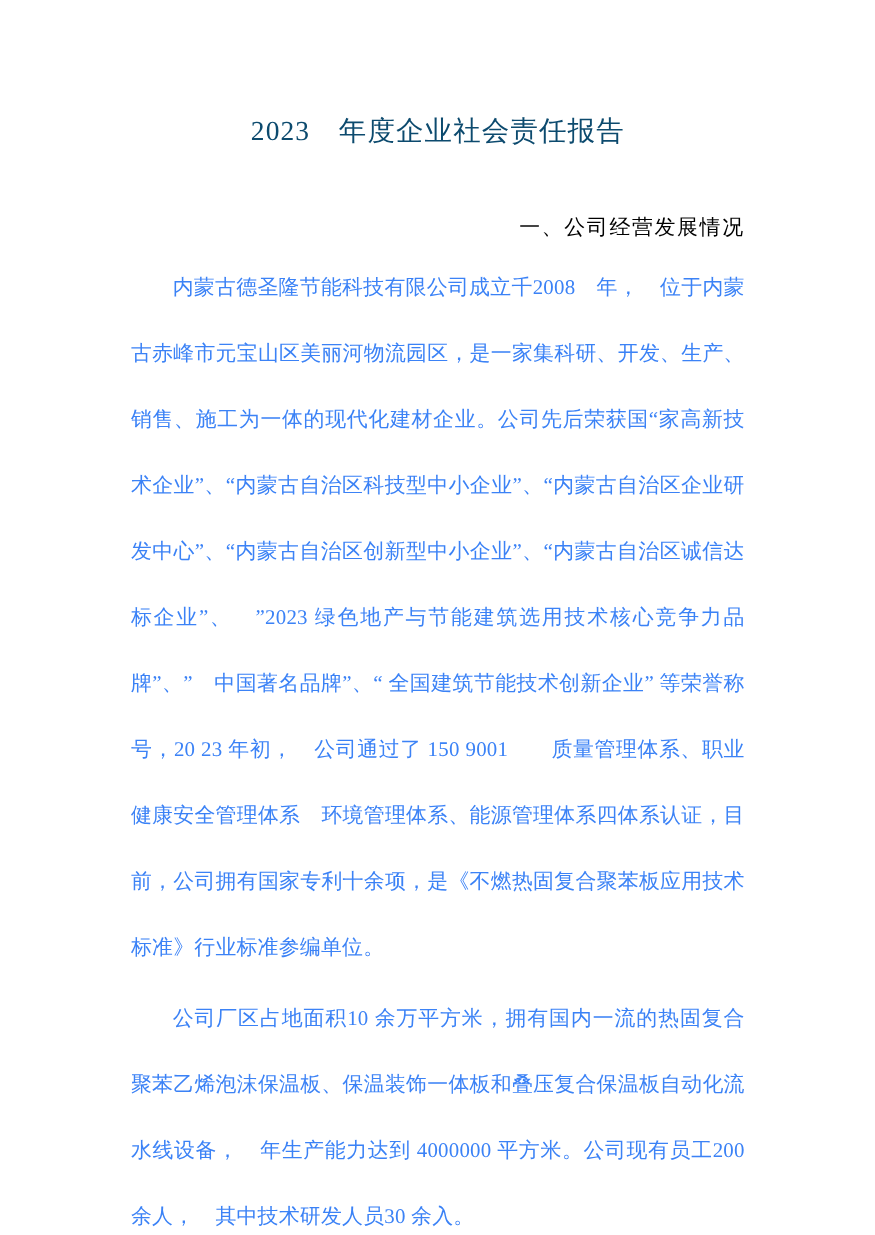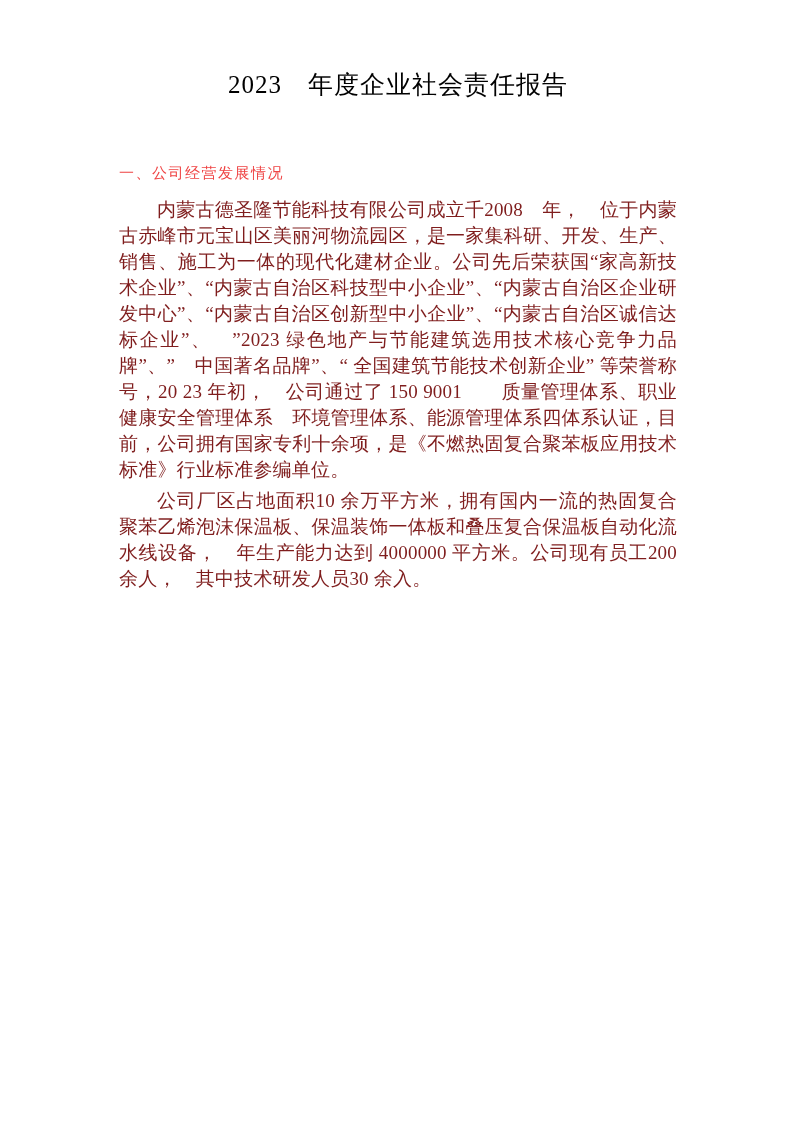--- a/index.html
+++ b/index.html
@@ -17,48 +17,49 @@
     box-sizing: border-box;
     font-family: "Liberation Serif", "DejaVu Serif", serif;
     color: #3f3f3f;
   }
   .content {
     box-sizing: border-box;
     padding: 0 118px 0 119px;
   }
   .doc-title {
     margin: 0;
-    padding-top: 66px;
+    padding-top: 101px;
     text-align: center;
     font-size: 25px;
     font-weight: 400;
     letter-spacing: 1px;
     line-height: 38px;
-    color: #000000;
+    color: #0c4a6e;
     white-space: pre-wrap;
   }
   .section-heading {
     margin: 58px 0 0 0;
-    font-size: 15px;
+    font-size: 19px;
     font-weight: 400;
     letter-spacing: 1.5px;
     line-height: 22px;
-    color: #ef4444;
+    color: #000000;
+    text-align: right;
   }
   .paragraphs {
     margin-top: 13px;
   }
   .paragraphs p {
     margin: 0;
     font-size: 19px;
-    line-height: 26px;
+    line-height: 60px;
     text-align: justify;
     text-indent: 2em;
     letter-spacing: 0.2px;
-    color: #7f1d1d;
+    color: #3b82f6;
     white-space: pre-wrap;
   }
   .paragraphs p + p {
     margin-top: 5px;
   }
 </style>
 </head>
 <body>
 
 <div class="page">

